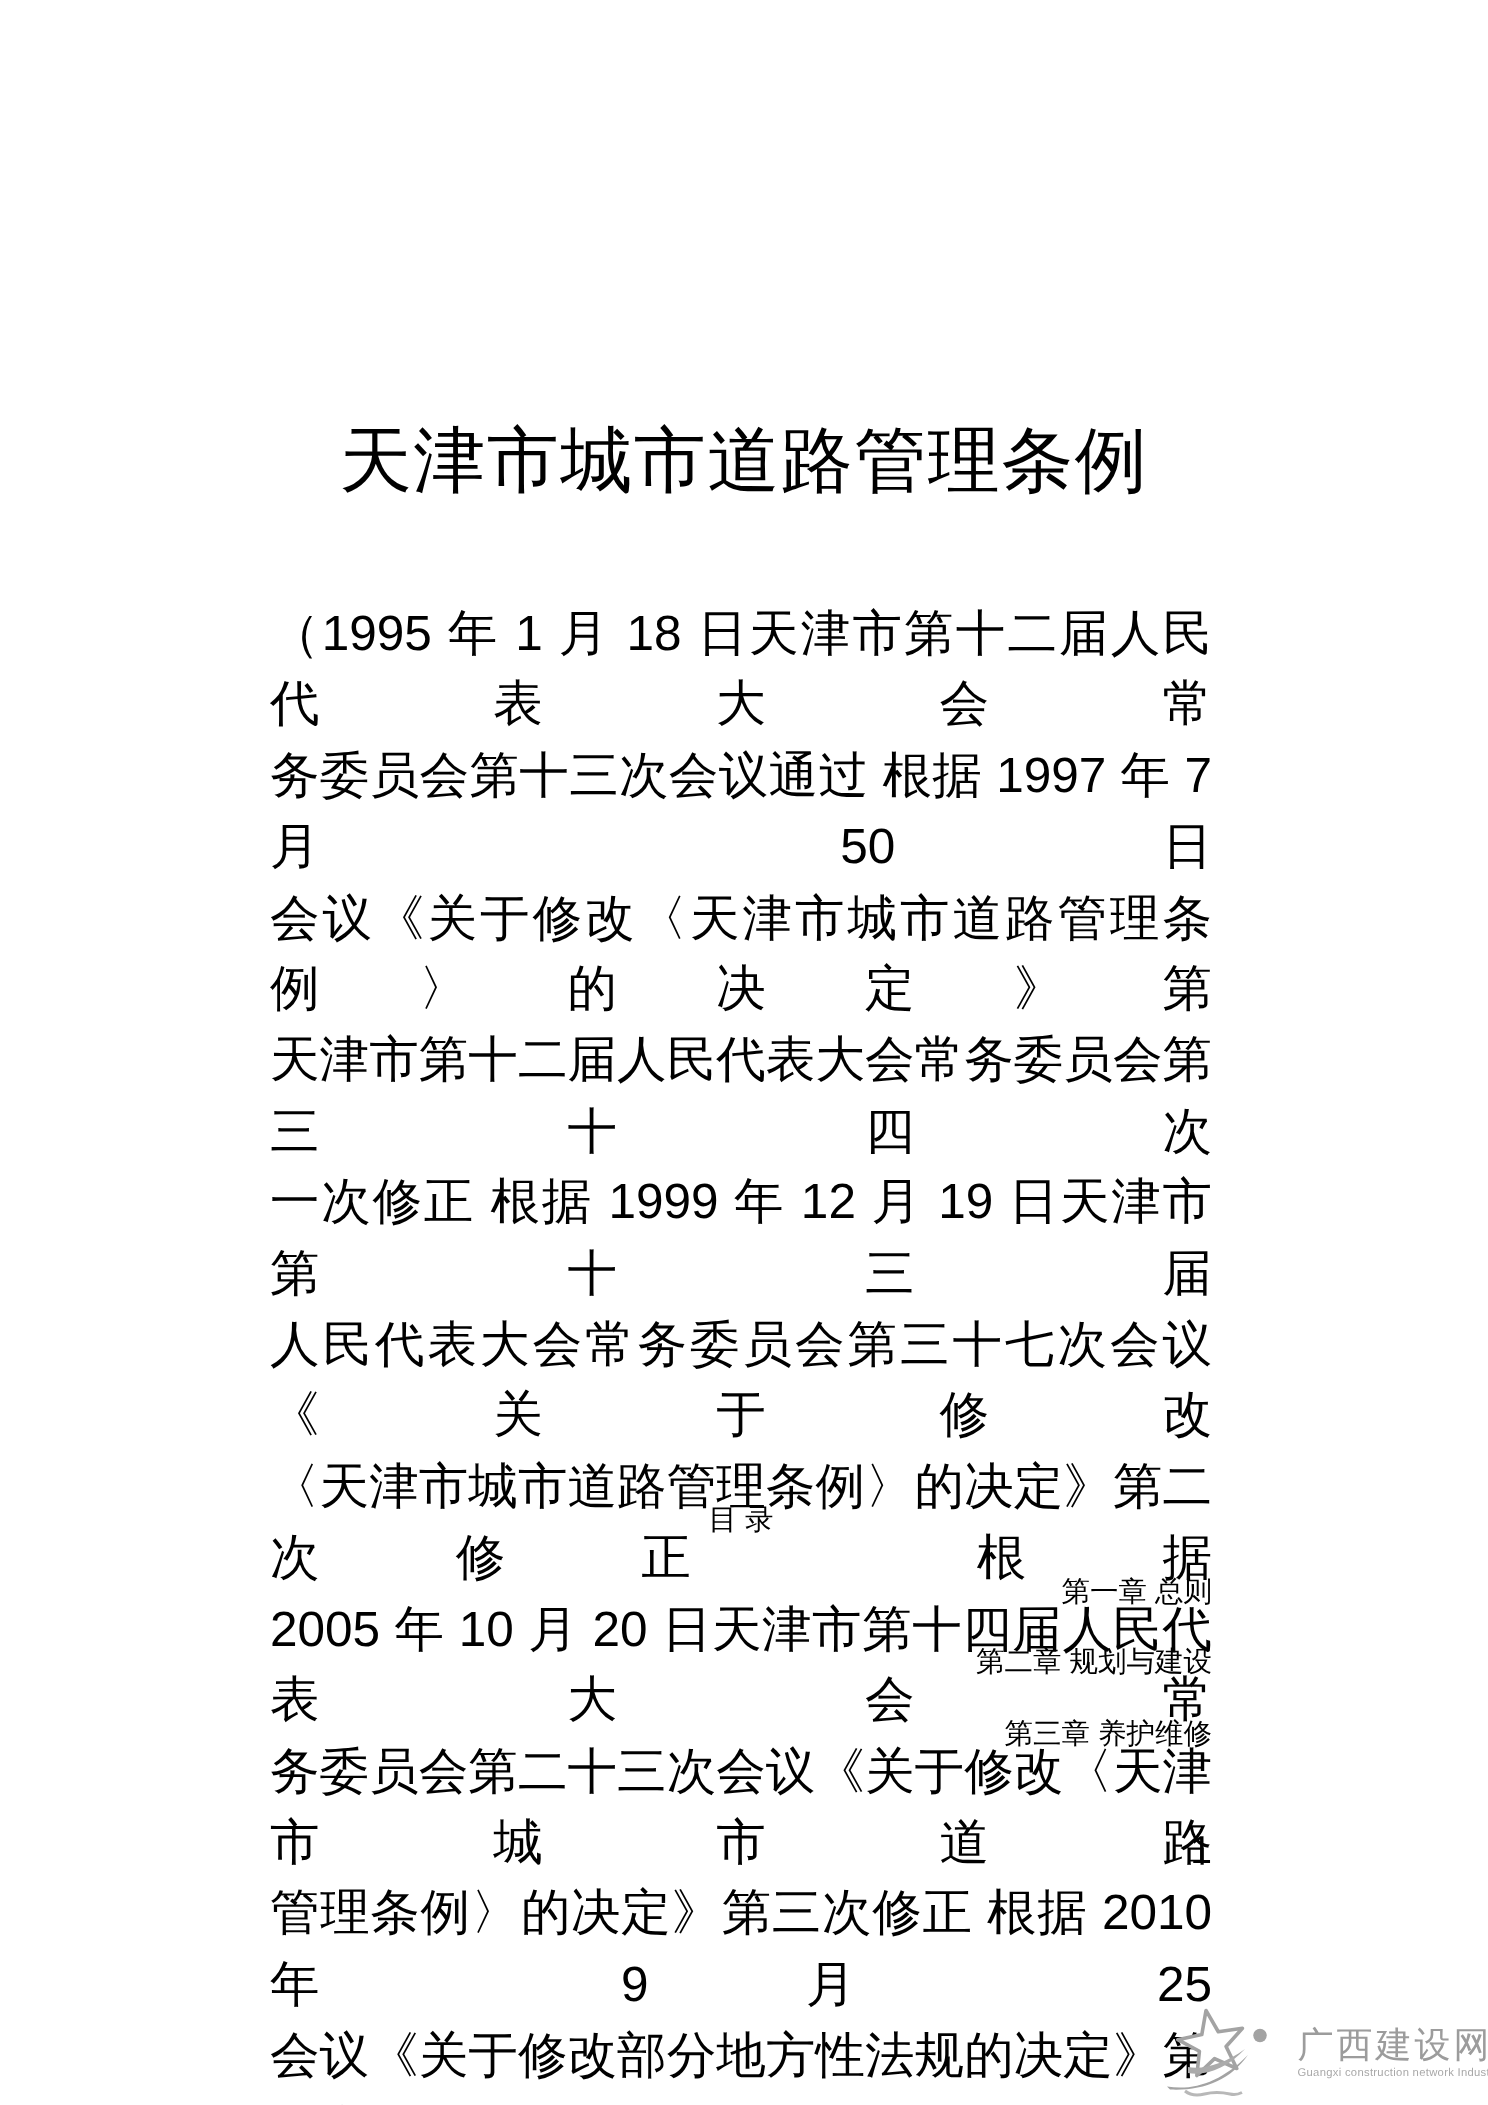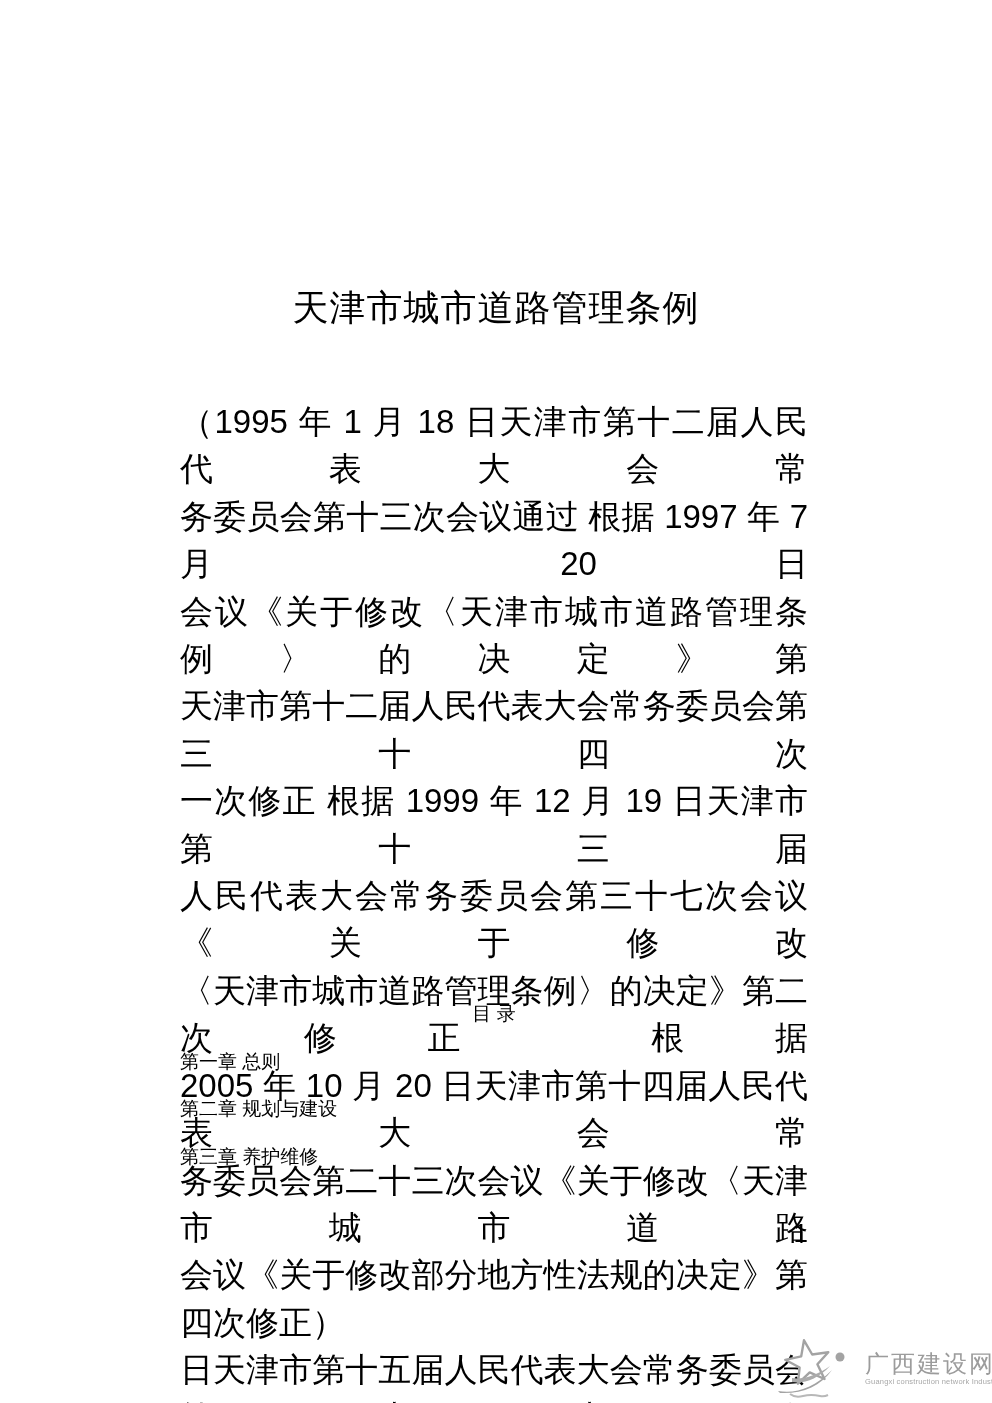--- a/index.html
+++ b/index.html
@@ -19,21 +19,21 @@
     height: 1403px;
     background: #ffffff;
     overflow: hidden;
   }
   .doc-title {
     position: absolute;
     top: 284px;
     left: 0;
     width: 992px;
     text-align: center;
-    font-size: 36px;
+    font-size: 48px;
     line-height: 48px;
     font-weight: 500;
     letter-spacing: 1px;
     margin: 0;
   }
   .preamble {
     position: absolute;
     left: 180px;
     top: 398px;
     width: 628px;
@@ -53,21 +53,21 @@
     top: 990px;
     width: 628px;
     font-size: 19px;
     line-height: 47.6px;
   }
   .toc-heading {
     text-align: center;
     white-space: pre;
   }
   .toc-item {
-    text-align: left;
+    text-align: right;
     white-space: pre;
   }
   .page-number {
     position: absolute;
     left: 180px;
     top: 1212px;
     width: 628px;
     text-align: right;
     font-size: 26px;
     line-height: 42px;
@@ -104,28 +104,29 @@
 </style>
 </head>
 <body>
 
 <div class="page">
 
   <h1 class="doc-title">天津市城市道路管理条例</h1>
 
   <div class="preamble">
     <div class="pline">（1995 年 1 月 18 日天津市第十二届人民代表大会常</div>
-    <div class="pline">务委员会第十三次会议通过 根据 1997 年 7 月 20 日</div>
+    <div class="pline">务委员会第十三次会议通过 根据 1997 年 7 月 50 日</div>
     <div class="pline">会议《关于修改〈天津市城市道路管理条例〉的决定》第</div>
     <div class="pline">天津市第十二届人民代表大会常务委员会第三十四次</div>
     <div class="pline">一次修正 根据 1999 年 12 月 19 日天津市第十三届</div>
     <div class="pline">人民代表大会常务委员会第三十七次会议《关于修改</div>
     <div class="pline">〈天津市城市道路管理条例〉的决定》第二次修正 根据</div>
     <div class="pline">2005 年 10 月 20 日天津市第十四届人民代表大会常</div>
     <div class="pline">务委员会第二十三次会议《关于修改〈天津市城市道路</div>
+    <div class="pline">管理条例〉的决定》第三次修正 根据 2010 年 9 月 25</div>
     <div class="pline last">会议《关于修改部分地方性法规的决定》第四次修正）</div>
     <div class="pline">日天津市第十五届人民代表大会常务委员会第十九次</div>
   </div>
 
   <div class="toc">
     <div class="toc-heading">目 录</div>
     <div class="toc-item">第一章 总则</div>
     <div class="toc-item">第二章 规划与建设</div>
     <div class="toc-item">第三章 养护维修</div>
   </div>

